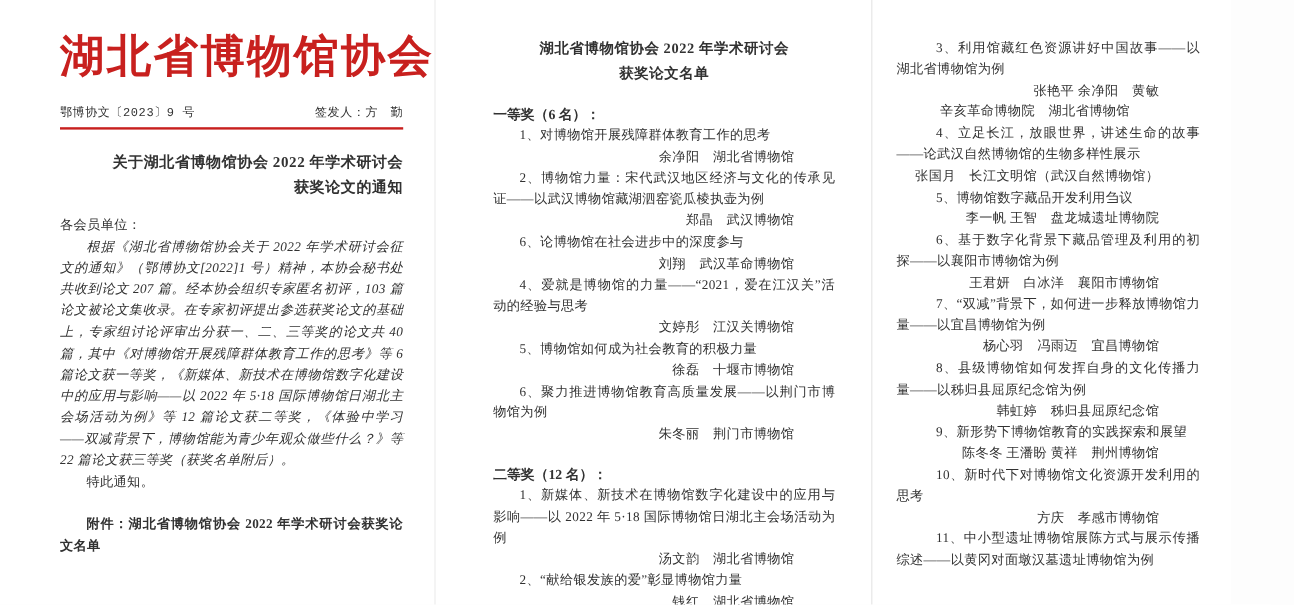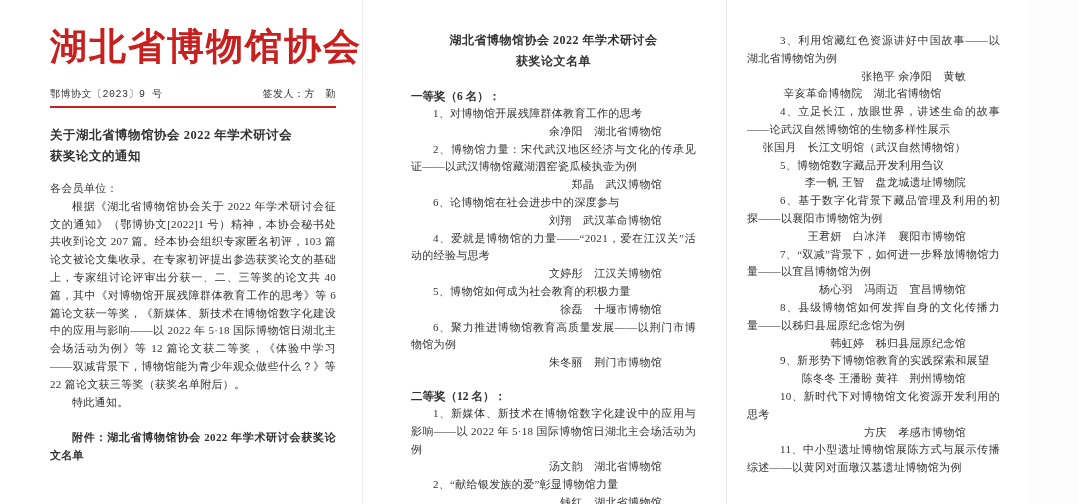--- a/index.html
+++ b/index.html
@@ -16,25 +16,25 @@
   .masthead {
     margin:6px 0 0; text-align:right; white-space:nowrap;
     font-size:37px; font-weight:700; letter-spacing:2px;
     color:var(--accent-red,#c8201e);
   }
   .doc-line {
     display:flex; justify-content:space-between; align-items:flex-end;
     font-size:10px; margin-top:15px; letter-spacing:0.5px;font-family:Liberation Mono, monospace;
   }
   .red-rule { height:2px; background:var(--accent-red,#c8201e); margin-top:5px; }
-  .notice-title { text-align:left; font-weight:700; font-size:12.5px; line-height:21px; margin-top:17px; letter-spacing:0.5px; }
+  .notice-title { text-align:right; font-weight:700; font-size:12.5px; line-height:21px; margin-top:17px; letter-spacing:0.5px; }
 
   .p1-text { font-size:11px; line-height:17.8px; letter-spacing:0.3px; }
   .salutation { margin:13px 0 0; }
-  .body-para  { margin:0; text-indent:2em; text-align:justify; }
+  .body-para  { margin:0; text-indent:2em; text-align:justify;font-style:italic; }
   .closing    { margin:0; text-indent:2em; }
   .attachment { margin:18px 0 0; text-indent:2em; text-align:justify;font-weight:bold; }
 
   .list-title { text-align:center; font-weight:700; font-size:12px; line-height:21px; letter-spacing:0.5px; }
   .prize-heading { font-weight:700; font-size:11.5px; margin-top:15px; line-height:18px; }
   .papers { font-size:11px; line-height:17.8px; letter-spacing:0.3px; }
   .paper-title { text-indent:2em; text-align:justify; }
   .page3 .paper-title { text-indent:3em; }
   .paper-authors { text-align:right; padding-right:34px; }
   .paper-authors-org { text-align:center; padding-right:22px; }

